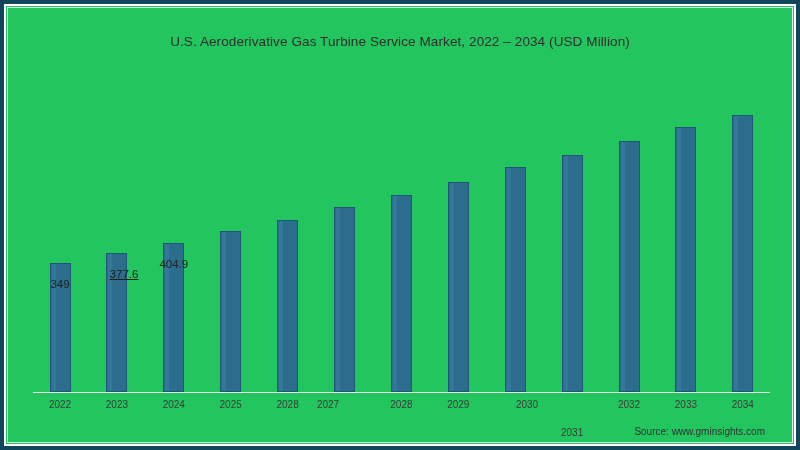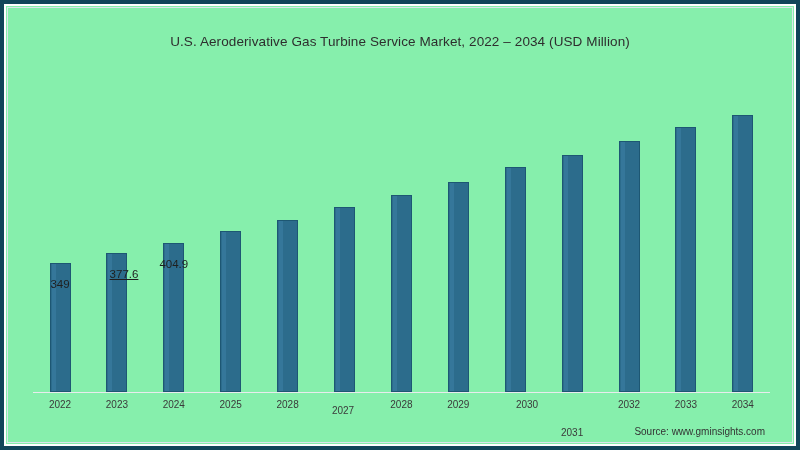--- a/index.html
+++ b/index.html
@@ -8,21 +8,21 @@
     padding: 0;
     background: #ffffff;
   }
   body {
     font-family: "Liberation Sans", sans-serif;
   }
   #screenshot {
     position: relative;
     width: 800px;
     height: 450px;
-    background: #86efac;
+    background: #22c55e;
     box-sizing: border-box;
     overflow: hidden;
   }
   
   .frame-outer {
     position: absolute;
     left: 0; top: 0;
     width: 800px; height: 450px;
     border: 4px solid #11455a;
     box-sizing: border-box;
@@ -180,21 +180,21 @@
         <div class="bar-value" style="left: 30px; top: 242px;">349</div>
         <div class="bar-value" style="left: 94px; top: 232px; text-decoration: underline;">377.6</div>
         <div class="bar-value" style="left: 143.8px; top: 222px;">404.9</div>
       </div>
     <div id="cats-layer">
         <div class="cat-label" style="left: 30px;">2022</div>
         <div class="cat-label" style="left: 86.9px;">2023</div>
         <div class="cat-label" style="left: 143.8px;">2024</div>
         <div class="cat-label" style="left: 200.7px;">2025</div>
         <div class="cat-label" style="left: 257.6px;">2028</div>
-        <div class="cat-label" style="left: 313px; margin-top: 6px;">2027</div>
+        <div class="cat-label" style="left: 298px;">2027</div>
         <div class="cat-label" style="left: 371.4px;">2028</div>
         <div class="cat-label" style="left: 428.3px;">2029</div>
         <div class="cat-label" style="left: 497px;">2030</div>
         <div class="cat-label" style="left: 542.1px; margin-top: 28px;">2031</div>
         <div class="cat-label" style="left: 599px;">2032</div>
         <div class="cat-label" style="left: 655.9px;">2033</div>
         <div class="cat-label" style="left: 712.8px;">2034</div>
       </div>
   </div>
 

